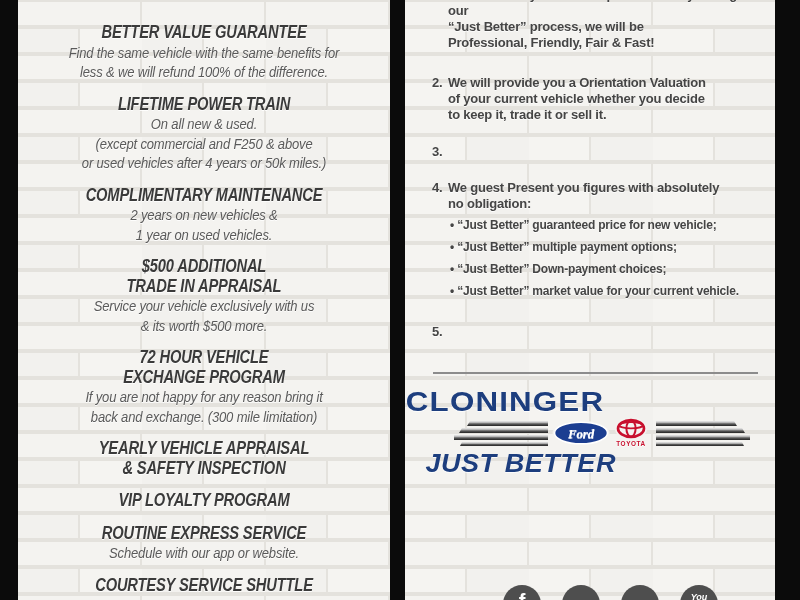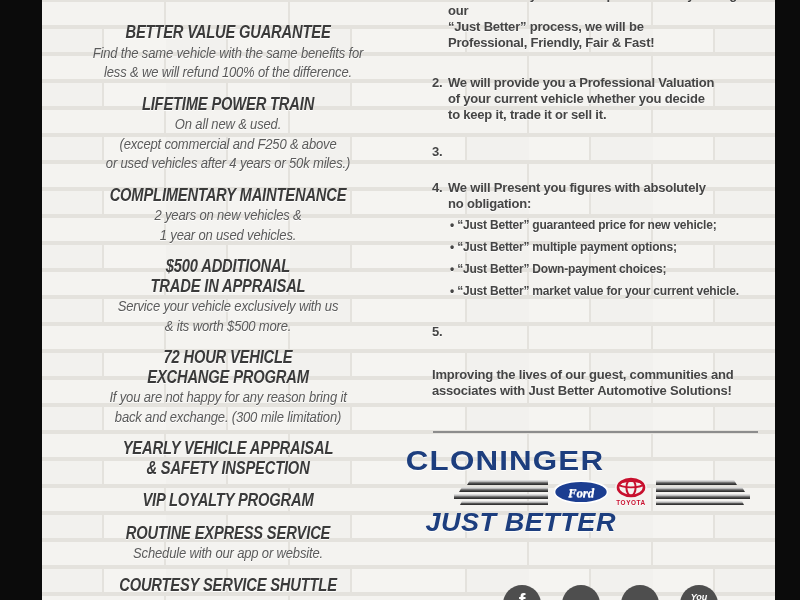--- a/index.html
+++ b/index.html
@@ -1,20 +1,20 @@
 <!DOCTYPE html>
 <html><head>
 <meta charset="utf-8">
 <style>
   html,body{margin:0;padding:0;background:#000;}
   .canvas{position:relative;width:800px;height:600px;background:#0b0b0b;overflow:hidden;
           font-family:"Liberation Sans",sans-serif;}
   .panel{position:absolute;top:0;height:600px;overflow:hidden;
          box-shadow:inset 3px 0 6px -2px rgba(0,0,0,.45), inset -3px 0 6px -2px rgba(0,0,0,.45), inset 0 0 40px rgba(0,0,0,.07);}
-  .panel-left{left:18px;width:372px;margin-left:24px;}
+  .panel-left{left:18px;width:372px;}
   .panel-right{left:405px;width:370px;}
   .brickbg{position:absolute;left:0;top:0;width:100%;height:100%;}
   .content{position:relative;z-index:2;}
 
   
   .left-content{padding-top:23px;text-align:center;transform:scaleX(0.84);transform-origin:50% 0;
                 font-style:italic;line-height:19.5px;letter-spacing:-0.2px;
                 text-shadow:0 1px 0 rgba(255,255,255,.85);}
   .benefit{margin-bottom:13px;}
   .benefit-heading{font-weight:700;font-size:17.5px;color:#3a3a3a;white-space:pre-line;}
@@ -130,42 +130,40 @@
     <div class="content right-content">
 
       <div class="item item-1">
         <span class="num">1.</span>
         <span class="txt">We will make your vehicle purchase easy during our
 “Just Better” process, we will be
 Professional, Friendly, Fair &amp; Fast!</span>
       </div>
       <div class="item item-2">
         <span class="num">2.</span>
-        <span class="txt">We will provide you a Professional Valuation
+        <span class="txt">We will provide you a Orientation Valuation
 of your current vehicle whether you decide
 to keep it, trade it or sell it.</span>
       </div>
       <div class="item item-3">
         <span class="num">3.</span>
       </div>
       <div class="item item-4">
         <span class="num">4.</span>
-        <span class="txt">We will Present you figures with absolutely
+        <span class="txt">We guest Present you figures with absolutely
 no obligation:</span>
       </div>
       <div class="bullets">• “Just Better” guaranteed price for new vehicle;
 • “Just Better” multiple payment options;
 • “Just Better” Down-payment choices;
 • “Just Better” market value for your current vehicle.</div>
       <div class="item item-5">
         <span class="num">5.</span>
       </div>
 
-      <div class="closing">Improving the lives of our guest, communities and
-associates with Just Better Automotive Solutions!</div>
 
       <div class="divider"></div>
 
       <div class="logo-block">
         <div class="dealer-name">CLONINGER</div>
         <div class="brand-strip">
           <svg width="94" height="30" viewBox="0 0 94 30" xmlns="http://www.w3.org/2000/svg">
             <defs>
               <linearGradient id="mgL" x1="0" y1="0" x2="0" y2="1">
                 <stop offset="0" stop-color="#ececec"></stop>

